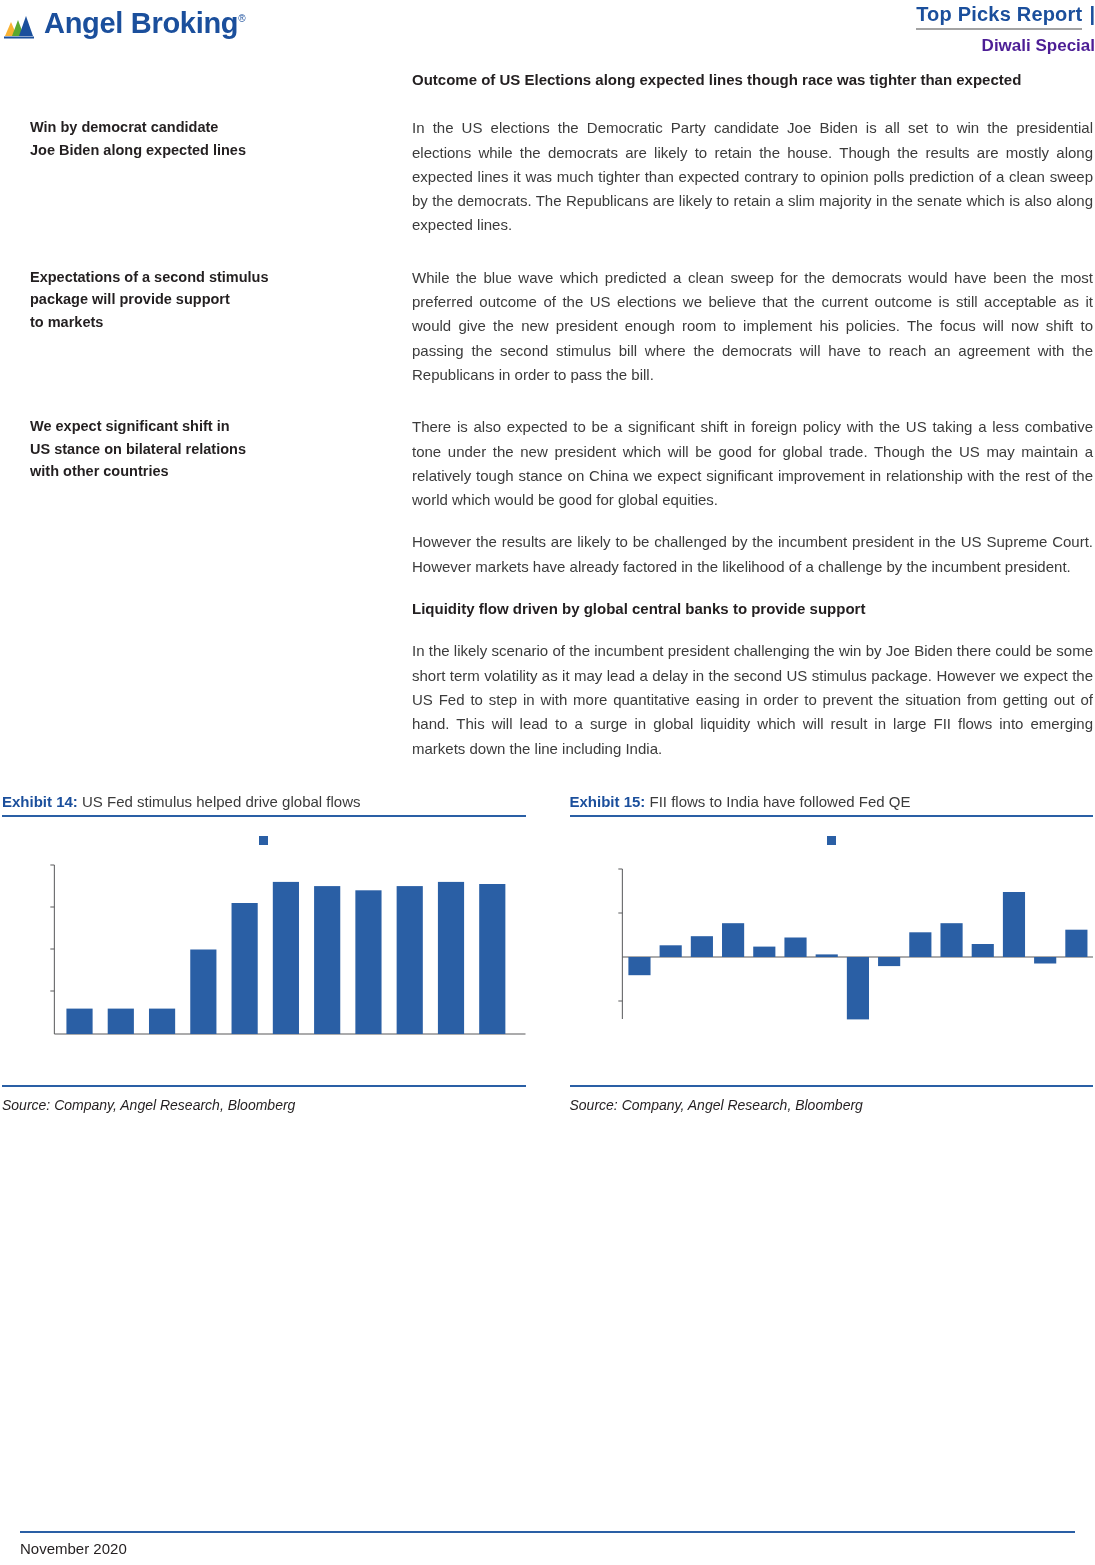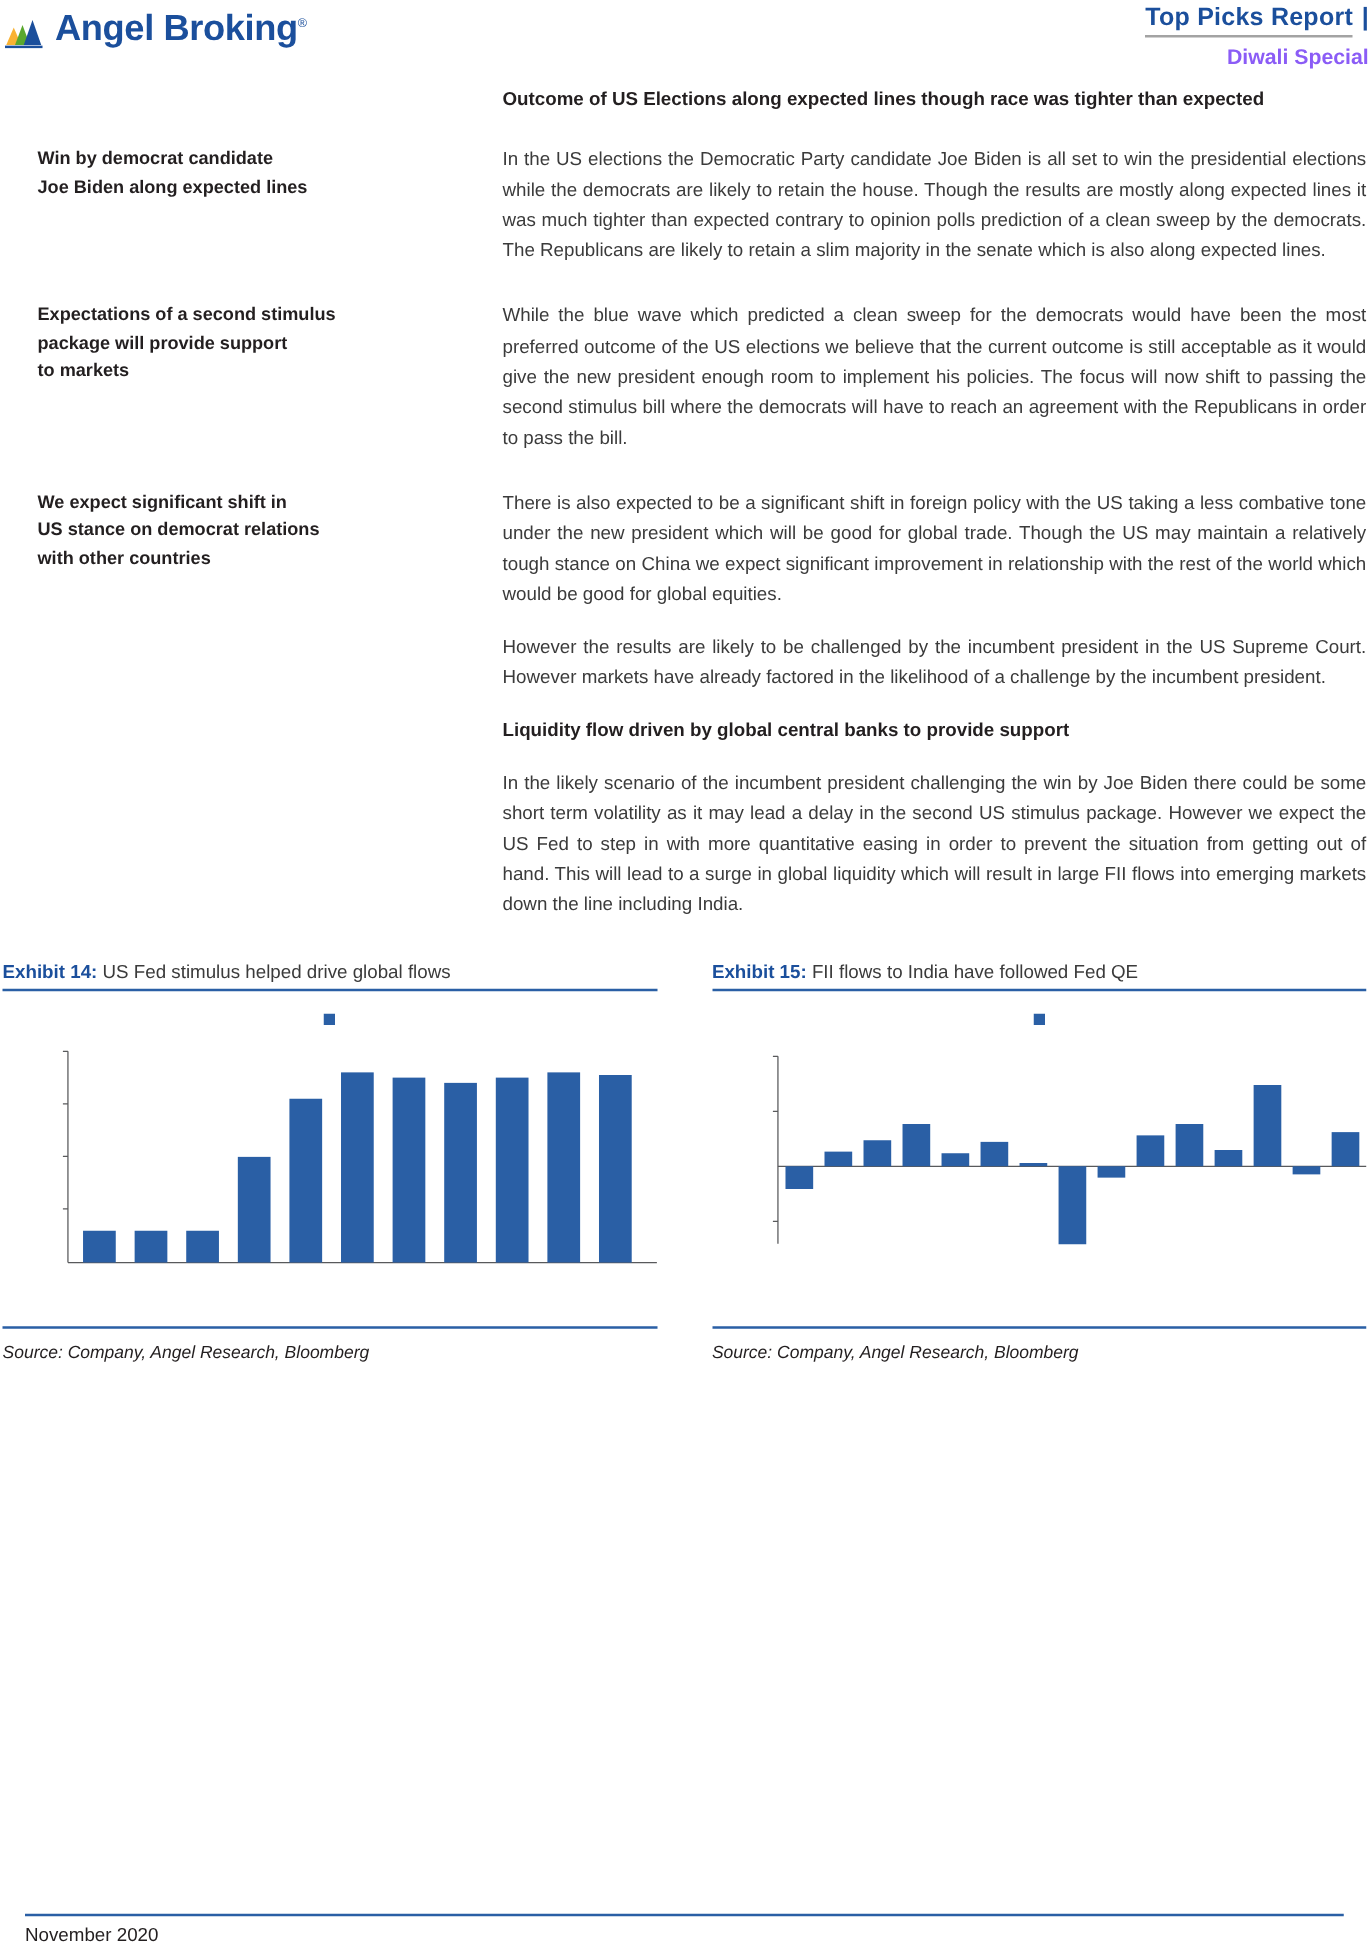--- a/index.html
+++ b/index.html
@@ -61,41 +61,42 @@
   .hdr-pipe {
     font-size: 20px;
     font-weight: bold;
     color: #1b4f9c;
     display: inline-block;
     padding-left: 7px;
   }
   .hdr-sub {
     font-size: 17px;
     font-weight: bold;
-    color: #8b5cf6;
+    color: #4c1d95;
     margin-top: 6px;
   }
 
   
   .content {
     position: relative;
     padding: 0 2px;
   }
   .row {
     display: flex;
     align-items: flex-start;
   }
   .gutter {
     width: 400px;
     flex: 0 0 400px;
     padding-right: 14px;
   }
   .main-col {
     flex: 1 1 auto;
     width: 693px;
+    margin-left: 10px;
   }
   .side-note {
     font-size: 14.5px;
     font-weight: bold;
     color: #231f20;
     line-height: 1.55;
     margin-left: 28px;
   }
   p.body-text {
     font-size: 15px;
@@ -226,21 +227,21 @@
       <p class="body-text">While the blue wave which predicted a clean sweep for the democrats would have been the most preferred outcome of the US elections we believe that the current outcome is still acceptable as it would give the new president enough room to implement his policies. The focus will now shift to passing the second stimulus bill where the democrats will have to reach an agreement with the Republicans in order to pass the bill.</p>
     </div>
   </div>
 
   <div class="block-gap"></div>
 
   <div class="row">
     <div class="gutter">
       <div class="side-note">
         <div>We expect significant shift in</div>
-        <div>US stance on democrat relations</div>
+        <div>US stance on bilateral relations</div>
         <div>with other countries</div>
       </div>
     </div>
     <div class="main-col">
       <p class="body-text">There is also expected to be a significant shift in foreign policy with the US taking a less combative tone under the new president which will be good for global trade. Though the US may maintain a relatively tough stance on China we expect significant improvement in relationship with the rest of the world which would be good for global equities.</p>
       <p class="body-text">However the results are likely to be challenged by the incumbent president in the US Supreme Court. However markets have already factored in the likelihood of a challenge by the incumbent president.</p>
       <p class="body-text subhead">Liquidity flow driven by global central banks to provide support</p>
       <p class="body-text">In the likely scenario of the incumbent president challenging the win by Joe Biden there could be some short term volatility as it may lead a delay in the second US stimulus package. However we expect the US Fed to step in with more quantitative easing in order to prevent the situation from getting out of hand. This will lead to a surge in global liquidity which will result in large FII flows into emerging markets down the line including India.</p>
     </div>
   </div>

